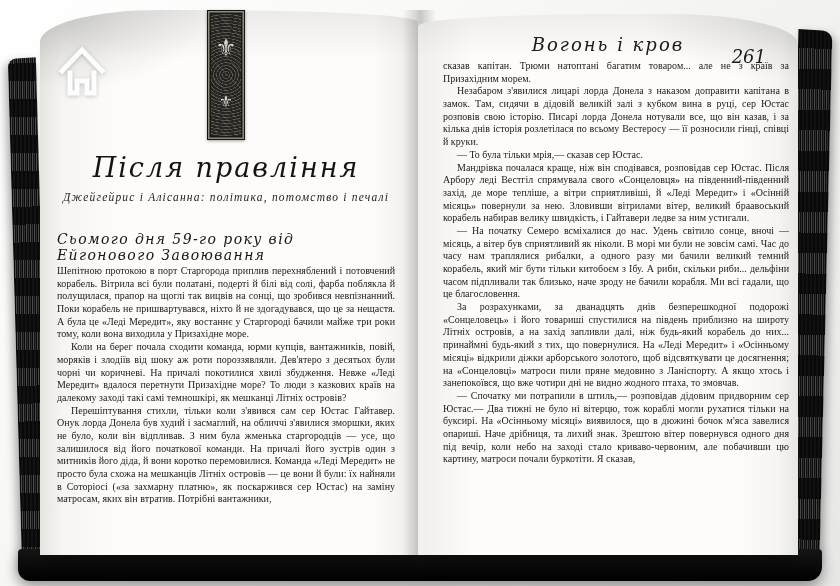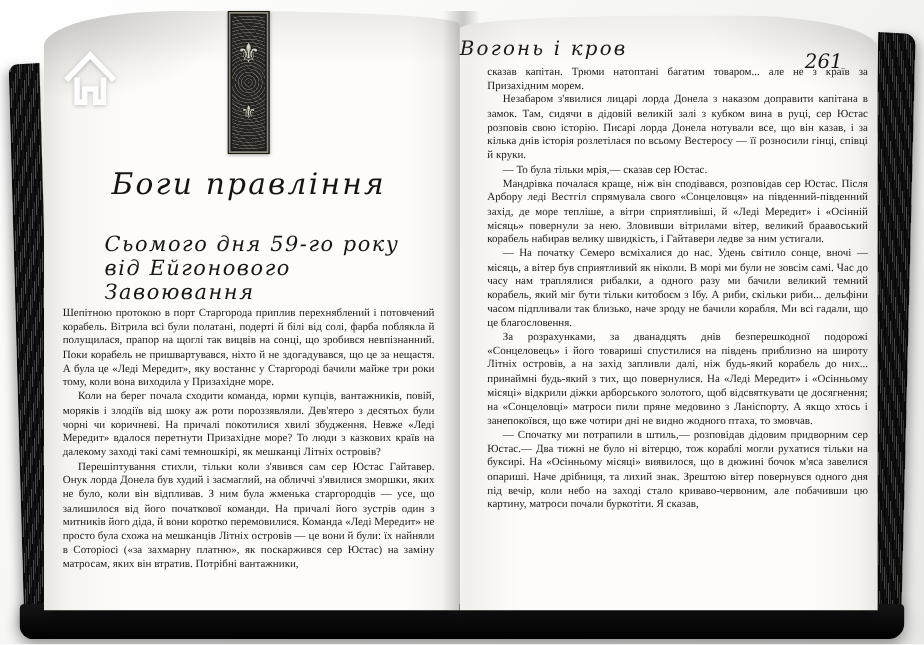--- a/index.html
+++ b/index.html
@@ -67,30 +67,30 @@
     margin:12px 0 0 0;text-align:center;font-weight:normal;
     font-family:"DejaVu Serif",serif;font-style:italic;
     font-size:27px;letter-spacing:2px;color:#141414;
   }
   .chapter-subtitle{
     margin-top:8px;text-align:center;font-style:italic;
     font-size:11.5px;letter-spacing:1.2px;color:#222;
   }
   .drop-phrase{
     margin-top:28px;font-family:"DejaVu Serif",serif;font-style:italic;
-    font-size:19px;letter-spacing:1.4px;color:#161616;margin-left:38px;
+    font-size:14px;letter-spacing:1.4px;color:#161616;
   }
   
   .body-text{font-size:10px;line-height:1.27;text-align:justify;}
   .body-text p{margin:0;text-indent:14px;}
   .body-text p.no-indent{text-indent:0;}
   .left-col .body-text{margin-top:2px;}
   
   .running-header{
-    position:absolute;left:0;top:20px;width:100%;
+    position:absolute;left:0;top:20px;width:100%;text-align:center;
     font-family:"DejaVu Serif",serif;font-style:italic;
     font-size:18px;letter-spacing:2px;color:#1a1a1a;
   }
   .page-number{
     position:absolute;right:32px;top:32px;
     font-family:"DejaVu Serif",serif;font-style:italic;font-size:18px;color:#1a1a1a;
   }
   .right-col{position:absolute;left:25px;top:46px;width:346px;}
   
   .home-btn{
@@ -107,21 +107,22 @@
   <div class="edge-left"></div>
   <div class="edge-right"></div>
   <div class="cover-bottom"></div>
 
   <div class="page page-left">
     <div class="left-col">
       <div class="ornament">
         <span class="orn-glyph g1">⚜</span>
         <span class="orn-glyph g2">⚜</span>
       </div>
-      <h1 class="chapter-title">Боги правління</h1>
+      <h1 class="chapter-title">Після правління</h1>
+      <div class="chapter-subtitle">Джейгейрис і Алісанна: політика, потомство і печалі</div>
       <div class="drop-phrase">Сьомого дня 59-го року від Ейгонового Завоювання</div>
       <div class="body-text">
           <p class="para no-indent">Шепітною протокою в порт Старгорода приплив перехняблений і потовчений корабель. Вітрила всі були полатані, подерті й білі від солі, фарба поблякла й полущилася, прапор на щоглі так вицвів на сонці, що зробився невпізнанний. Поки корабель не пришвартувався, ніхто й не здогадувався, що це за нещастя. А була це «Леді Мередит», яку востаннє у Старгороді бачили майже три роки тому, коли вона виходила у Призахідне море.</p>
           <p class="para">Коли на берег почала сходити команда, юрми купців, вантажників, повій, моряків і злодіїв від шоку аж роти пороззявляли. Дев'ятеро з десятьох були чорні чи коричневі. На причалі покотилися хвилі збудження. Невже «Леді Мередит» вдалося перетнути Призахідне море? То люди з казкових країв на далекому заході такі самі темношкірі, як мешканці Літніх островів?</p>
           <p class="para">Перешіптування стихли, тільки коли з'явився сам сер Юстас Гайтавер. Онук лорда Донела був худий і засмаглий, на обличчі з'явилися зморшки, яких не було, коли він відпливав. З ним була жменька старгородців — усе, що залишилося від його початкової команди. На причалі його зустрів один з митників його діда, й вони коротко перемовилися. Команда «Леді Мередит» не просто була схожа на мешканців Літніх островів — це вони й були: їх найняли в Соторіосі («за захмарну платню», як поскаржився сер Юстас) на заміну матросам, яких він втратив. Потрібні вантажники,</p>
         </div>
     </div>
   </div>
 
   <div class="spine-shadow"></div>

